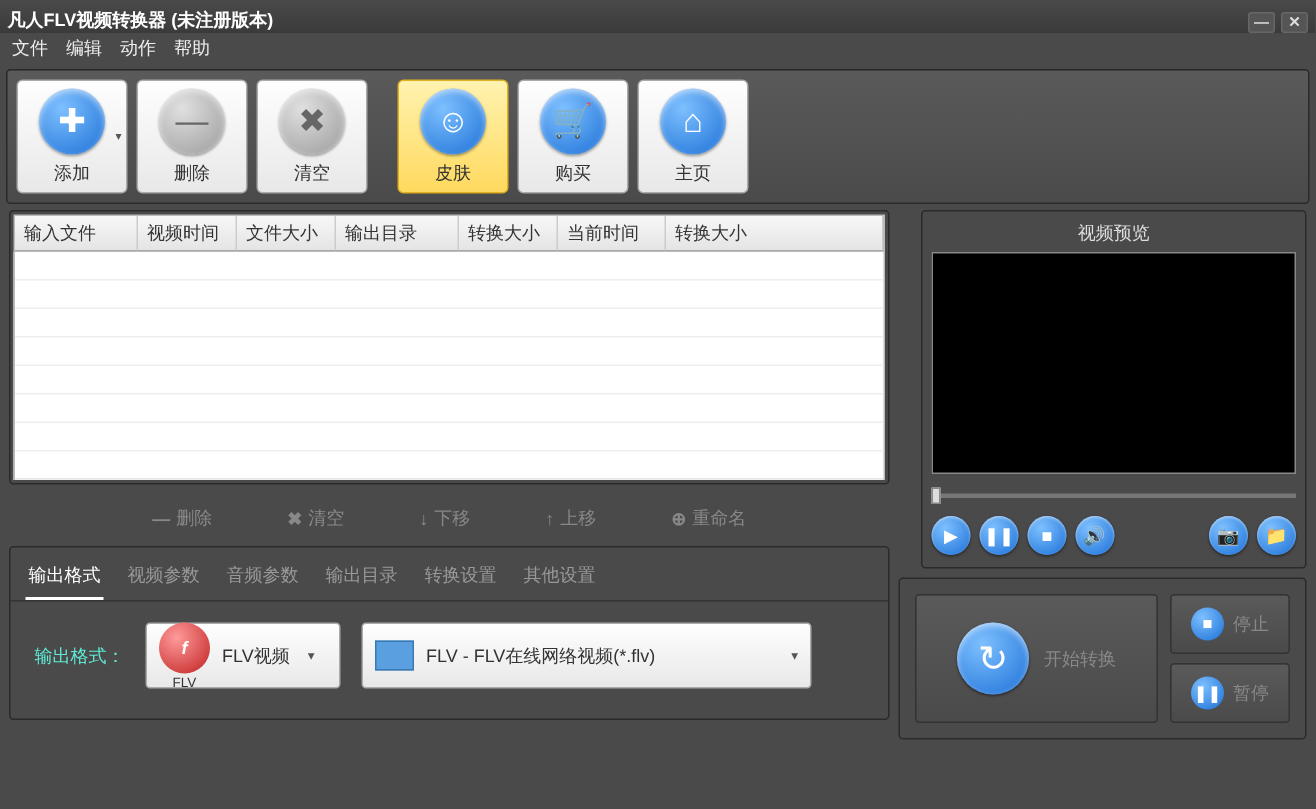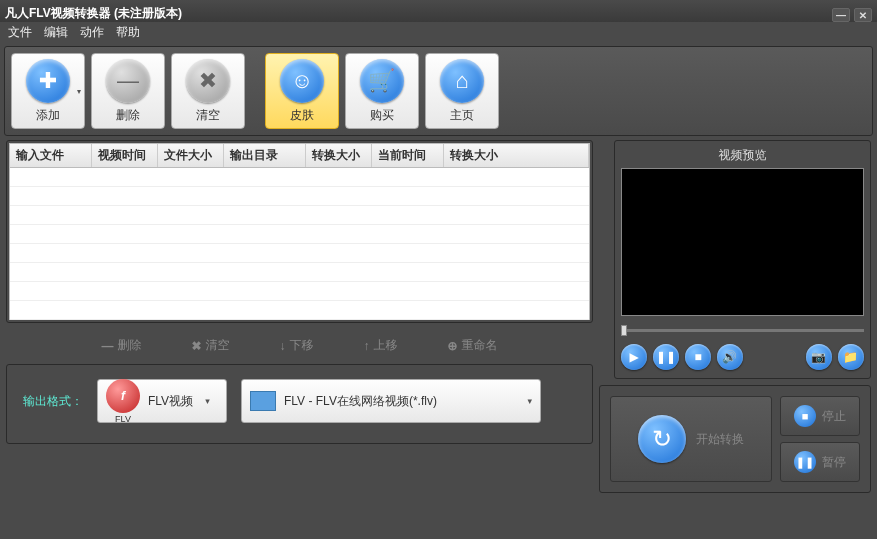--- a/index.html
+++ b/index.html
@@ -20,21 +20,21 @@
 .ticon { width: 44px; height: 44px; border-radius: 50%; display: flex; align-items: center; justify-content: center; font-size: 22px; color: #fff; }
 .ticon.blue { background: radial-gradient(circle at 35% 30%, #7ec0ff, #1a6fd6); box-shadow: inset 0 2px 4px rgba(255,255,255,.6), 0 1px 2px rgba(0,0,0,.4); }
 .ticon.gray { background: radial-gradient(circle at 35% 30%, #e0e0e0, #9a9a9a); box-shadow: inset 0 2px 4px rgba(255,255,255,.6), 0 1px 2px rgba(0,0,0,.4); color:#666; }
 .tsep { width: 8px; }
 
 .mainrow { display: flex; gap: 6px; padding: 0 6px; }
 .leftcol { flex: 1; display: flex; flex-direction: column; gap: 6px; }
 .rightcol { width: 272px; display: flex; flex-direction: column; gap: 6px; }
 
 .listpanel { border: 1px solid #2a2a2a; background: #4a4a4a; border-radius: 3px; padding: 2px; }
-.listhead { display: flex; background: linear-gradient(#f7f7f7,#e4e4e4); border: 1px solid #bbb; font-weight: bold; }
+.listhead { display: flex; background: linear-gradient(#f7f7f7,#e4e4e4); border: 1px solid #bbb; }
 .listhead .col { padding: 3px 6px; border-right: 1px solid #ccc; color: #333; font-size: 12px; white-space: nowrap; }
 .listbody { background: #fff; height: 152px; border: 1px solid #bbb; border-top: none; position: relative; }
 .listbody .row { height: 19px; border-bottom: 1px solid #eee; }
 
 .listactions { display: flex; justify-content: center; gap: 50px; padding: 8px 0 4px; color: #888; font-size: 12px; }
 .listactions .act { display: inline-flex; align-items: center; gap: 4px; cursor: pointer; }
 .listactions .ico { font-weight: bold; }
 
 .tabs { border: 1px solid #2a2a2a; border-radius: 3px; background: #4a4a4a; }
 .tabbar { display: flex; gap: 14px; padding: 6px 10px 0; border-bottom: 1px solid #333; font-size: 12px; color: #999; }
@@ -153,20 +153,28 @@
           <span class="ico">↑</span>
           <span>上移</span>
         </span>
       <span class="act">
           <span class="ico">⊕</span>
           <span>重命名</span>
         </span>
     </div>
 
     <div class="tabs">
+      <div class="tabbar">
+        <div class="tab active">输出格式</div>
+        <div class="tab">视频参数</div>
+        <div class="tab">音频参数</div>
+        <div class="tab">输出目录</div>
+        <div class="tab">转换设置</div>
+        <div class="tab">其他设置</div>
+      </div>
       <div class="tabbody">
         <span class="fmtlabel">输出格式：</span>
         <div class="fmtbox" style="width:130px">
           <div style="display:flex;flex-direction:column;align-items:center">
             <div class="flvicon">f</div>
             <div class="flvtiny">FLV</div>
           </div>
           <span style="color:#333">FLV视频</span>
           <span class="caret">▾</span>
         </div>

